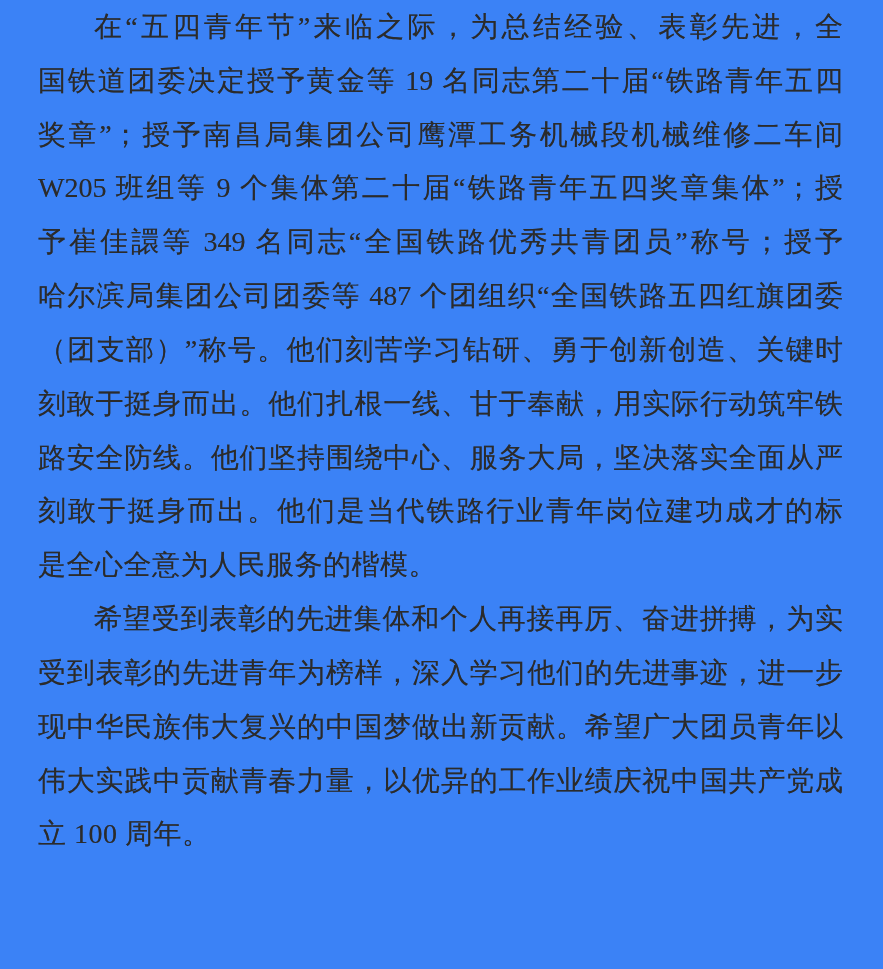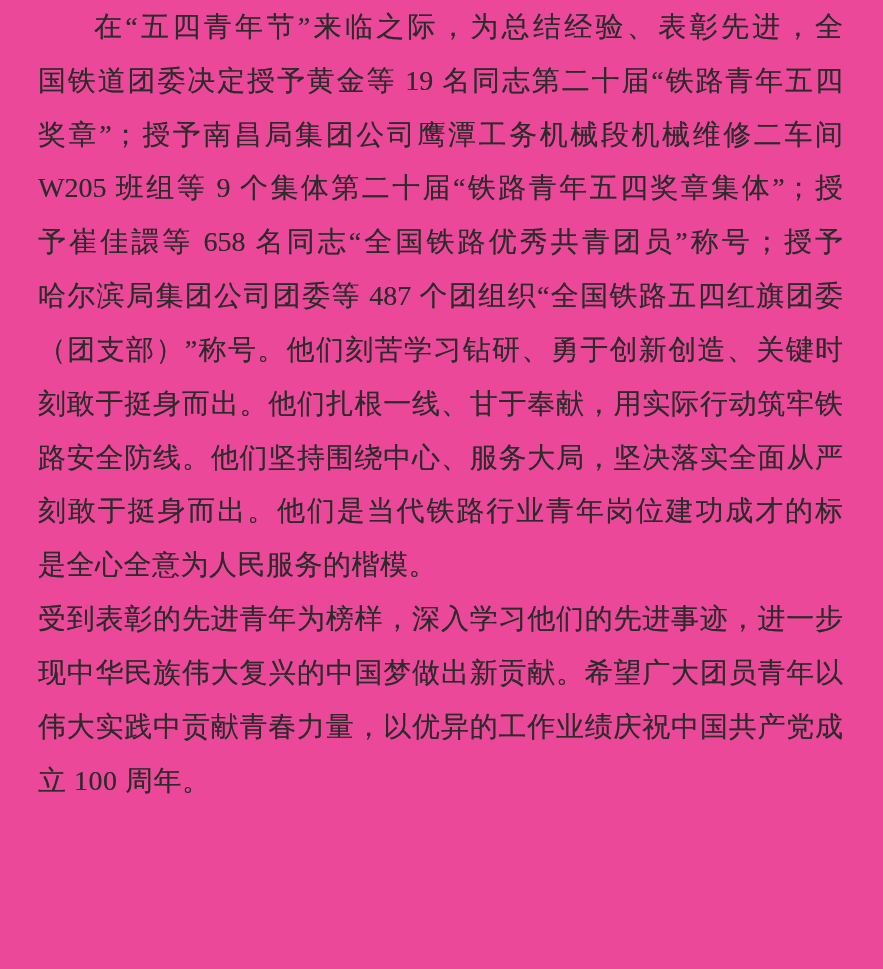--- a/index.html
+++ b/index.html
@@ -5,21 +5,21 @@
   html, body {
     margin: 0;
     padding: 0;
     background: #ffffff;
   }
   .page {
     position: relative;
     width: 883px;
     height: 969px;
     box-sizing: border-box;
-    background: #ec4899;
+    background: #3b82f6;
     padding: 0 40px 0 38px;
     overflow: hidden;
     font-family: "Liberation Serif", "DejaVu Serif", serif;
     color: #2b2b2b;
     font-size: 28px;
     text-shadow: 0 0 0.5px rgba(46,46,46,0.55);
   }
   .paragraph {
     margin: 0;
     padding: 0;
@@ -44,29 +44,30 @@
 </head>
 <body>
 
 <div class="page">
 
   <div class="paragraph">
     <div class="line indent">在“五四青年节”来临之际，为总结经验、表彰先进，全</div>
     <div class="line">国铁道团委决定授予黄金等 19 名同志第二十届“铁路青年五四</div>
     <div class="line">奖章”；授予南昌局集团公司鹰潭工务机械段机械维修二车间</div>
     <div class="line">W205 班组等 9 个集体第二十届“铁路青年五四奖章集体”；授</div>
-    <div class="line">予崔佳譞等 658 名同志“全国铁路优秀共青团员”称号；授予</div>
+    <div class="line">予崔佳譞等 349 名同志“全国铁路优秀共青团员”称号；授予</div>
     <div class="line">哈尔滨局集团公司团委等 487 个团组织“全国铁路五四红旗团委</div>
     <div class="line">（团支部）”称号。他们刻苦学习钻研、勇于创新创造、关键时</div>
     <div class="line">刻敢于挺身而出。他们扎根一线、甘于奉献，用实际行动筑牢铁</div>
     <div class="line">路安全防线。他们坚持围绕中心、服务大局，坚决落实全面从严</div>
     <div class="line">刻敢于挺身而出。他们是当代铁路行业青年岗位建功成才的标杆、</div>
     <div class="line para-end">是全心全意为人民服务的楷模。</div>
   </div>
 
   <div class="paragraph">
+    <div class="line indent">希望受到表彰的先进集体和个人再接再厉、奋进拼搏，为实</div>
     <div class="line">受到表彰的先进青年为榜样，深入学习他们的先进事迹，进一步</div>
     <div class="line">现中华民族伟大复兴的中国梦做出新贡献。希望广大团员青年以</div>
     <div class="line">伟大实践中贡献青春力量，以优异的工作业绩庆祝中国共产党成</div>
     <div class="line para-end">立 100 周年。</div>
   </div>
 
 </div>
 
 </body></html>

